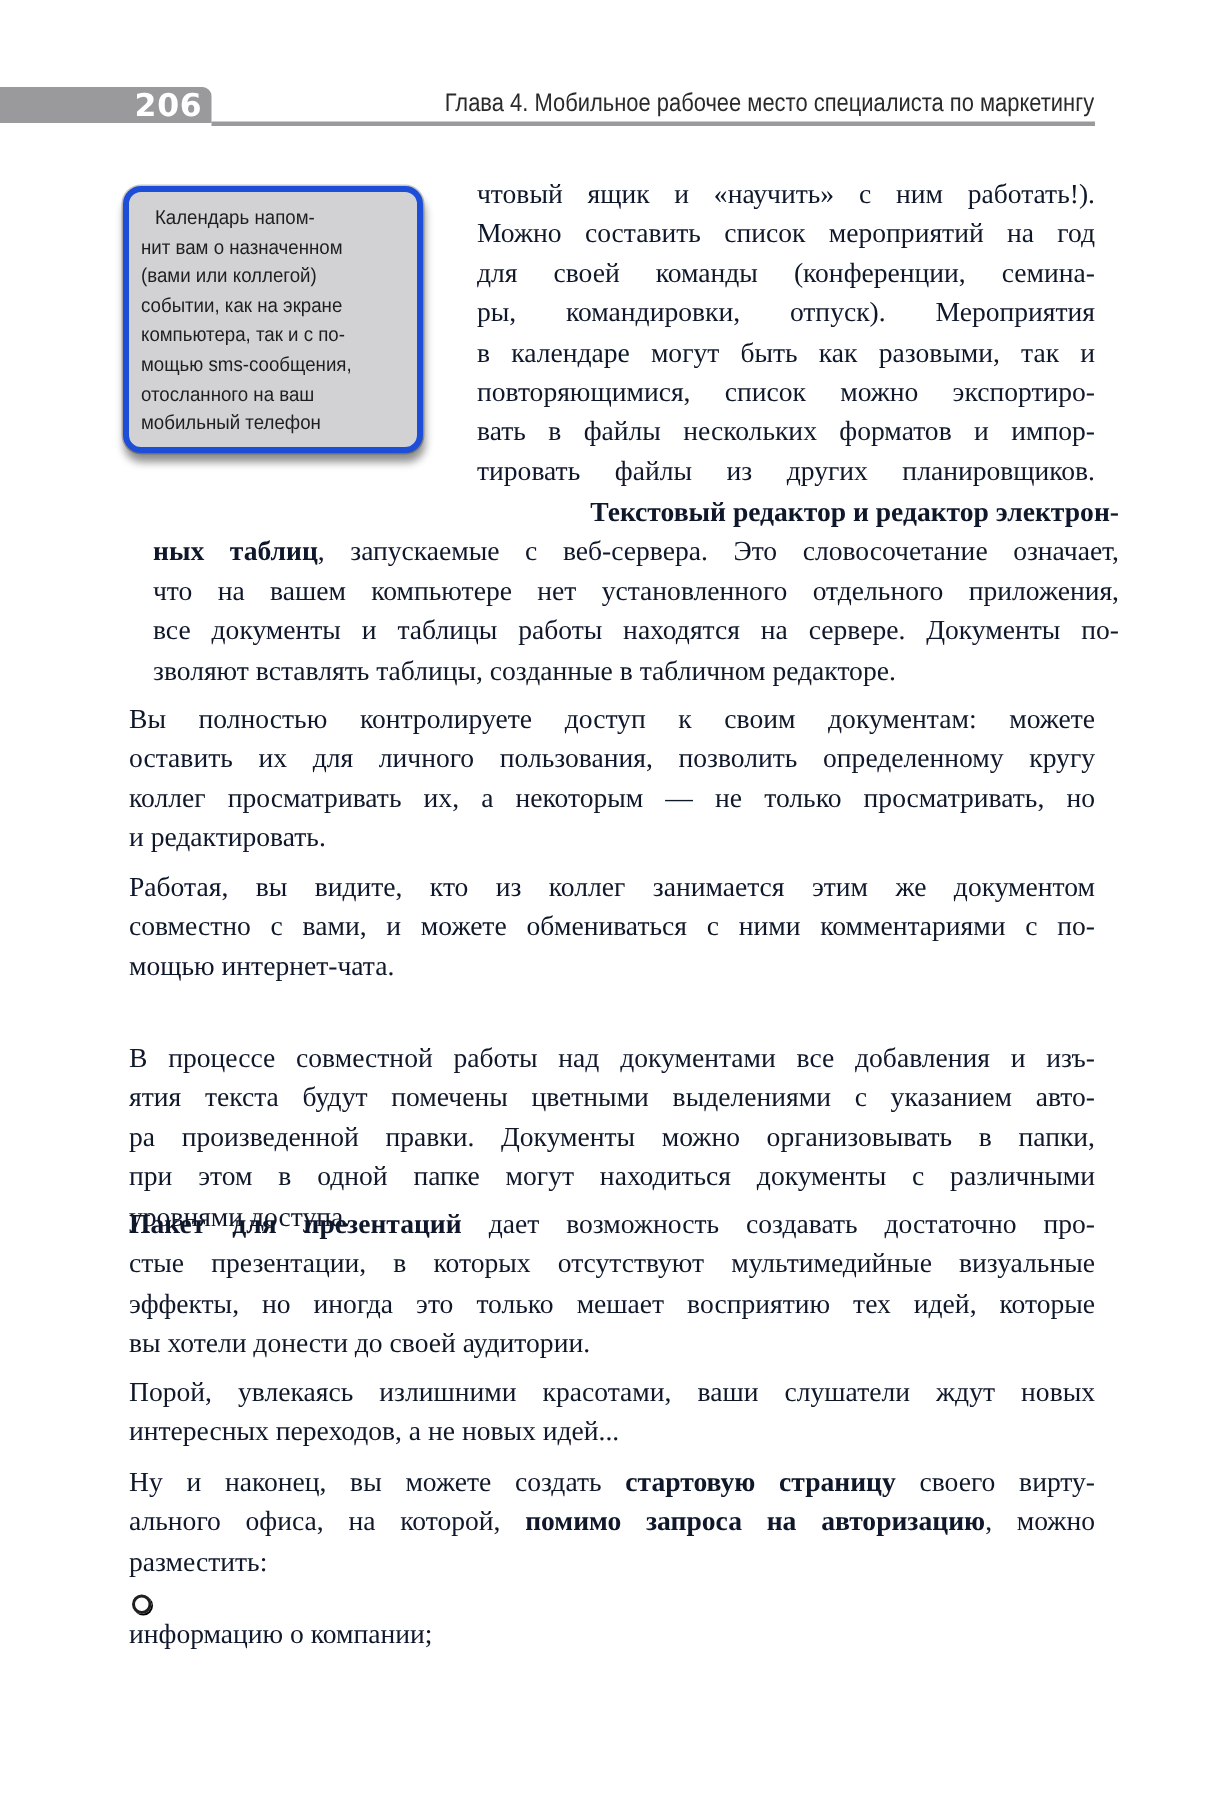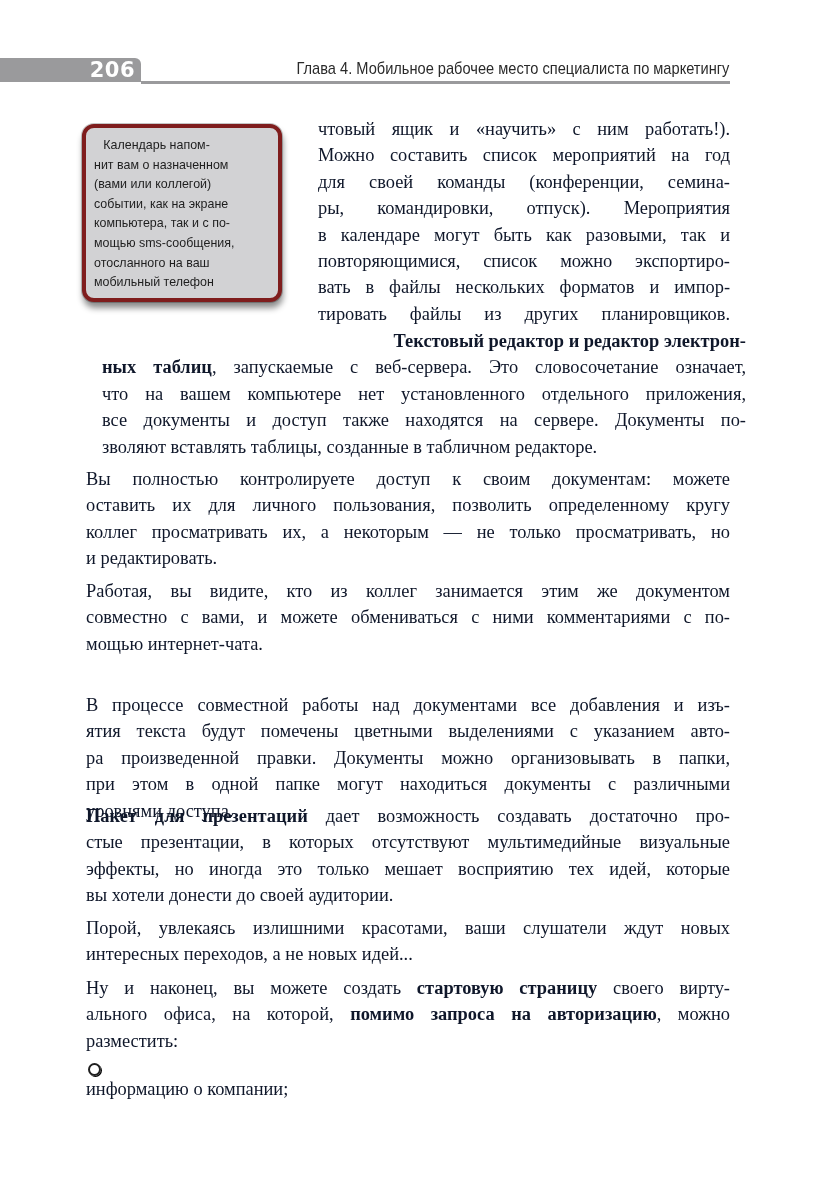--- a/index.html
+++ b/index.html
@@ -22,21 +22,21 @@
   }
   .header .chapter-title {
     position: absolute; right: 88px; top: 0px;
     font-family: "Liberation Sans", sans-serif; font-size: 17px; color: #2a2a2a;
     transform: scaleX(0.86); transform-origin: right center; white-space: nowrap; line-height: 22px;
   }
 
   
   .note {
     position: absolute; left: 82px; top: 124px; width: 200px; height: 178px;
-    background: #d2d2d4; border: 4px solid #7f1d1d; border-radius: 12px;
+    background: #d2d2d4; border: 4px solid #1d4ed8; border-radius: 12px;
     box-shadow: 1px 6px 6px rgba(0,0,0,0.45), 0 0 0 1px #c8c8c8;
     box-sizing: border-box; padding: 7px 6px 0 8px;
   }
   .note p {
     margin: 0; font-family: "Liberation Sans", sans-serif; font-size: 13.4px;
     line-height: 19.6px; color: #1e1e1e; transform: scaleX(0.93); transform-origin: left top; width: 205px;
   }
   .note .indent { padding-left: 10px; }
 
   
@@ -91,21 +91,21 @@
     <span class="line">вать в файлы нескольких форматов и импор-</span>
     <span class="line">тировать файлы из других планировщиков.</span>
   </div>
 
   <div class="full body-text" style="top:328px;margin-left:16px;">
     <span class="line" style="text-align:right; text-align-last:right;">
       <b>Текстовый редактор и редактор электрон-</b>
     </span>
     <span class="line"><b>ных таблиц</b><span>, запускаемые с веб-сервера. Это словосочетание означает,</span></span>
     <span class="line">что на вашем компьютере нет установленного отдельного приложения,</span>
-    <span class="line">все документы и доступ также находятся на сервере. Документы по-</span>
+    <span class="line">все документы и таблицы работы находятся на сервере. Документы по-</span>
     <span class="line last">зволяют вставлять таблицы, созданные в табличном редакторе.</span>
   </div>
 
   <div class="full body-text" style="top:466px;">
     <span class="line">Вы полностью контролируете доступ к своим документам: можете</span>
     <span class="line">оставить их для личного пользования, позволить определенному кругу</span>
     <span class="line">коллег просматривать их, а некоторым — не только просматривать, но</span>
     <span class="line last">и редактировать.</span>
   </div>
 

